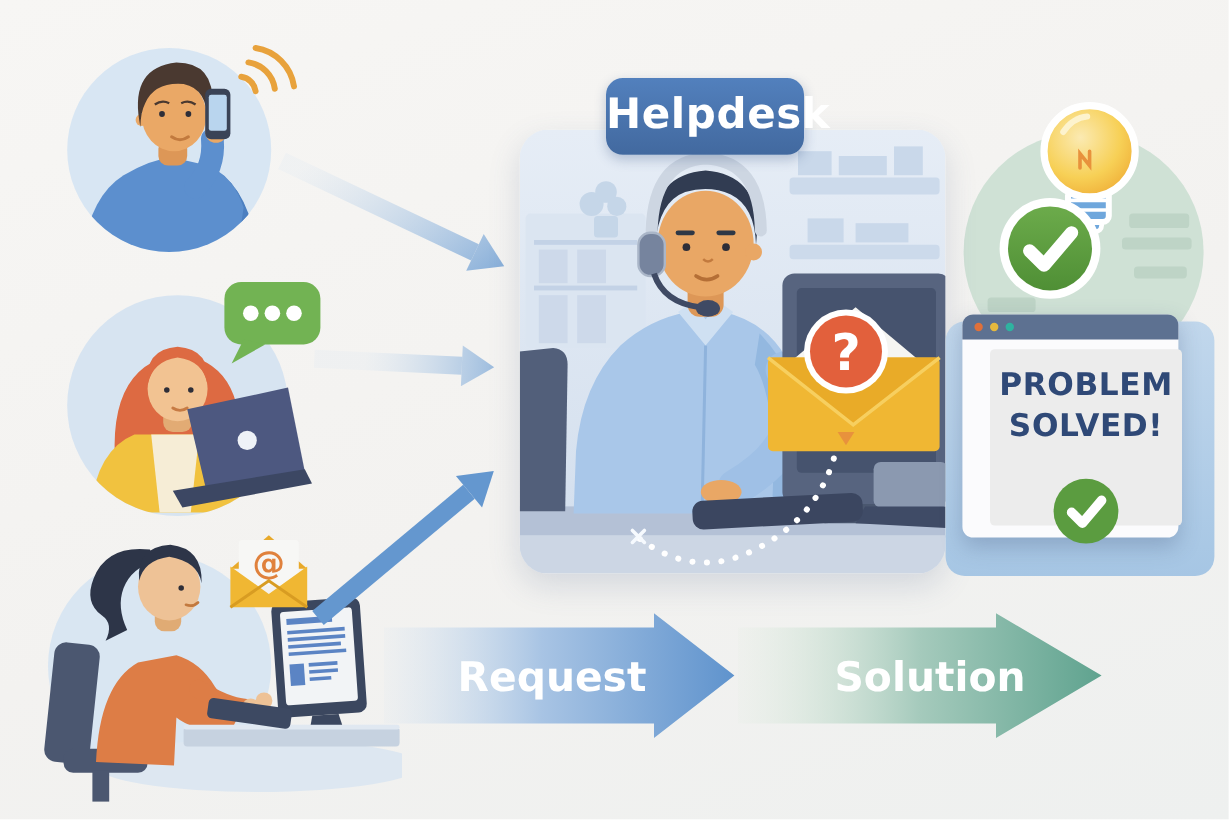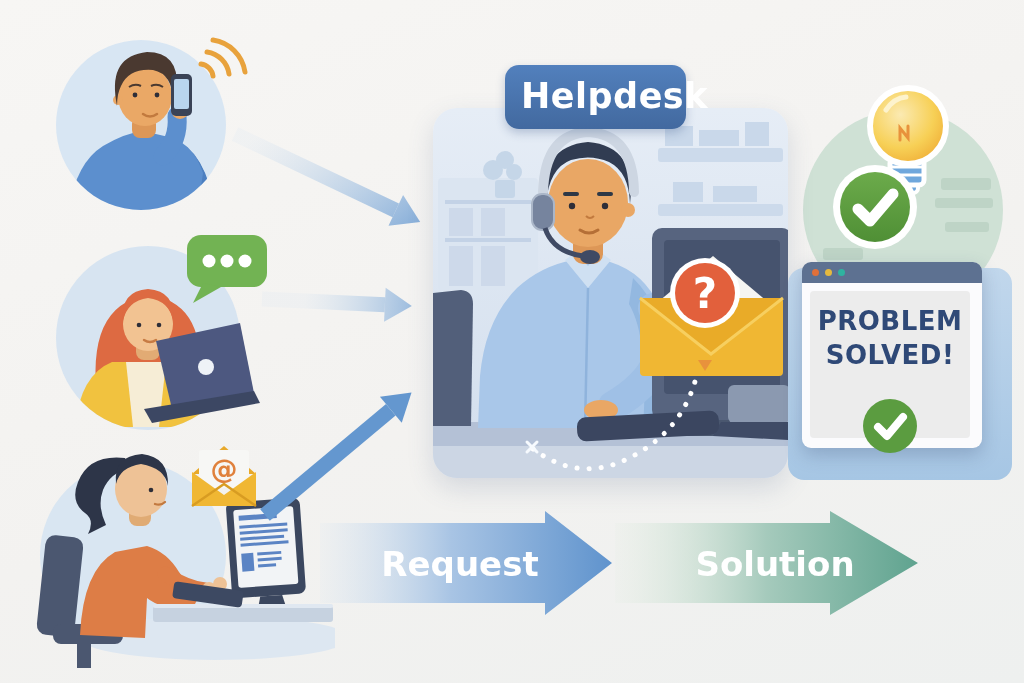--- a/index.html
+++ b/index.html
@@ -8,39 +8,39 @@
     background:linear-gradient(160deg,#f7f6f4 0%,#f3f2f0 55%,#eef0ef 100%);
     font-family:"DejaVu Sans",sans-serif;
   }
   .abs{position:absolute;}
   
   #helpdesk-badge{
     left:505px;top:65px;width:165px;height:64px;border-radius:14px;
     background:linear-gradient(180deg,#5280bd,#42699f);
     box-shadow:0 4px 10px rgba(50,80,130,.28);
     color:#fff;font-size:35px;font-weight:bold;text-align:center;line-height:62px;
-    z-index:30;letter-spacing:.5px;padding-left:16px;
+    z-index:30;letter-spacing:.5px;
   }
   
   #panel{
     left:433px;top:108px;width:355px;height:370px;border-radius:24px;overflow:hidden;
     box-shadow:0 10px 26px rgba(80,100,140,.18);z-index:20;
   }
   
   #green-circle{left:803px;top:110px;width:200px;height:200px;border-radius:50%;
     background:#cfe1d5;z-index:18;}
   .shelf-mark{background:#bed4c6;border-radius:3px;}
   #solved-backdrop{left:788px;top:268px;width:224px;height:212px;border-radius:16px;
     background:linear-gradient(180deg,#c1d7ec,#a6c6e4);z-index:21;}
   #solved-window{left:802px;top:262px;width:180px;height:186px;border-radius:9px;
     background:#fbfbfd;box-shadow:0 7px 18px rgba(60,80,120,.28);z-index:25;}
   #solved-titlebar{position:absolute;left:0;top:0;width:100%;height:21px;
     background:#5d7191;border-radius:9px 9px 0 0;}
   .tb-dot{position:absolute;top:7px;width:7px;height:7px;border-radius:50%;}
-  #solved-inner{position:absolute;left:8px;top:29px;width:160px;height:147px;
+  #solved-inner{position:absolute;left:23px;top:29px;width:160px;height:147px;
     background:#ececec;border-radius:4px;}
   #solved-text{position:absolute;left:0;top:14px;width:100%;text-align:center;
     font-size:26px;line-height:1.3;font-weight:bold;color:#2f4977;letter-spacing:.5px;}
   svg text{font-family:"DejaVu Sans",sans-serif;}
 </style>
 </head>
 <body>
 
 <div id="stage">
 

